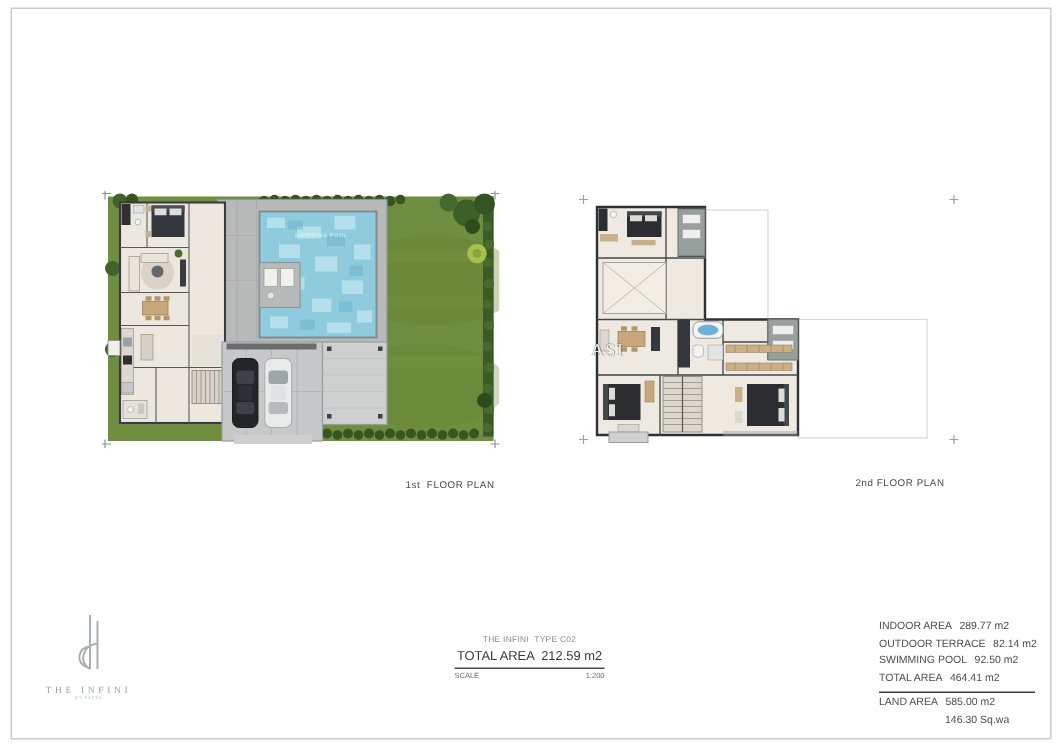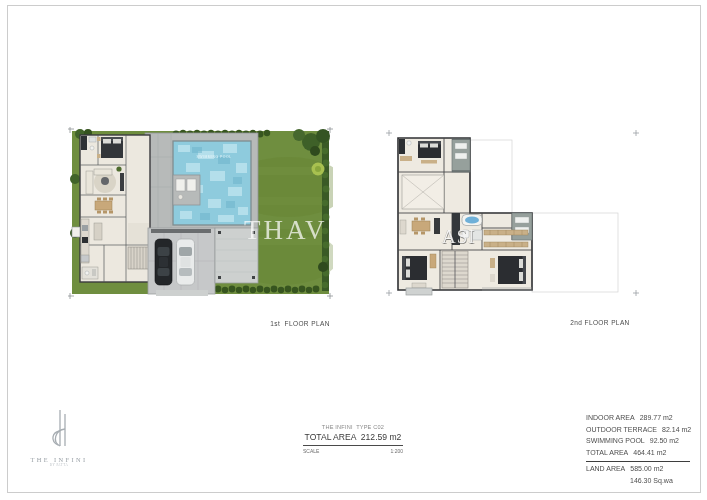--- a/index.html
+++ b/index.html
@@ -14,23 +14,23 @@
   }
   .plan{position:absolute;overflow:hidden;}
   .plan svg{display:block;}
   #plan1{left:68px;top:127px;width:265px;height:172px;}
   #plan2{left:386px;top:128px;width:253px;height:170px;}
   .watermark{
     position:absolute;font-family:"Liberation Serif",serif;
     color:rgba(255,255,255,0.72);pointer-events:none;white-space:pre;
   }
   #wm1{left:176px;top:88px;font-size:27px;letter-spacing:3px;}
-  #wm2{left:8px;top:98px;font-size:19px;letter-spacing:1px;
+  #wm2{left:8px;top:98px;font-size:12px;letter-spacing:1px;
        color:rgba(255,255,255,0.88);
-       text-shadow:0.5px 0.5px 0 rgba(45,45,45,0.55), -0.5px -0.5px 0 rgba(45,45,45,0.25);margin-left:48px;}
+       text-shadow:0.5px 0.5px 0 rgba(45,45,45,0.55), -0.5px -0.5px 0 rgba(45,45,45,0.25);}
   .caption{
     position:absolute;width:120px;text-align:center;font-size:6.5px;
     color:#4a4a4a;letter-spacing:0.4px;white-space:pre;
   }
   #cap1{left:240px;top:320px;}
   #cap2{left:540px;top:319px;}
   .title-block{position:absolute;left:303px;top:424px;width:100px;}
   .title-block .proj{font-size:5.6px;color:#8a8a8a;text-align:center;white-space:pre;letter-spacing:0.2px;}
   .title-block .total{font-size:8.6px;color:#3a3a3a;text-align:center;white-space:pre;margin-top:2px;}
   .title-block .rule{border-top:1.2px solid #4a4a4a;margin-top:3px;}
@@ -258,21 +258,20 @@
       <rect x="150" y="104" width="3" height="3" fill="#3f4244"></rect>
         <rect x="184" y="104" width="3" height="3" fill="#3f4244"></rect>
       <rect x="150" y="149" width="3" height="3" fill="#3f4244"></rect>
         <rect x="184" y="149" width="3" height="3" fill="#3f4244"></rect>
     </g>
 
     <rect x="88" y="163" width="52" height="6" fill="#cdd0cf"></rect>
 
     <rect x="4" y="100" width="8" height="10" fill="#f0efea" stroke="#8d9296" stroke-width="0.6"></rect>
   </svg>
-  <div id="wm1" class="watermark">THAV</div>
 </div>
 
 <div id="plan2" class="plan">
   <svg viewBox="0 0 253 170" width="253" height="170">
 
     <g stroke="#9aa0a3" stroke-width="0.8">
       <path d="M0,5 H6 M3,2 V8"></path>
         <path d="M247,5 H253 M250,2 V8"></path>
       <path d="M0,165 H6 M3,162 V168"></path>
         <path d="M247,165 H253 M250,162 V168"></path>

